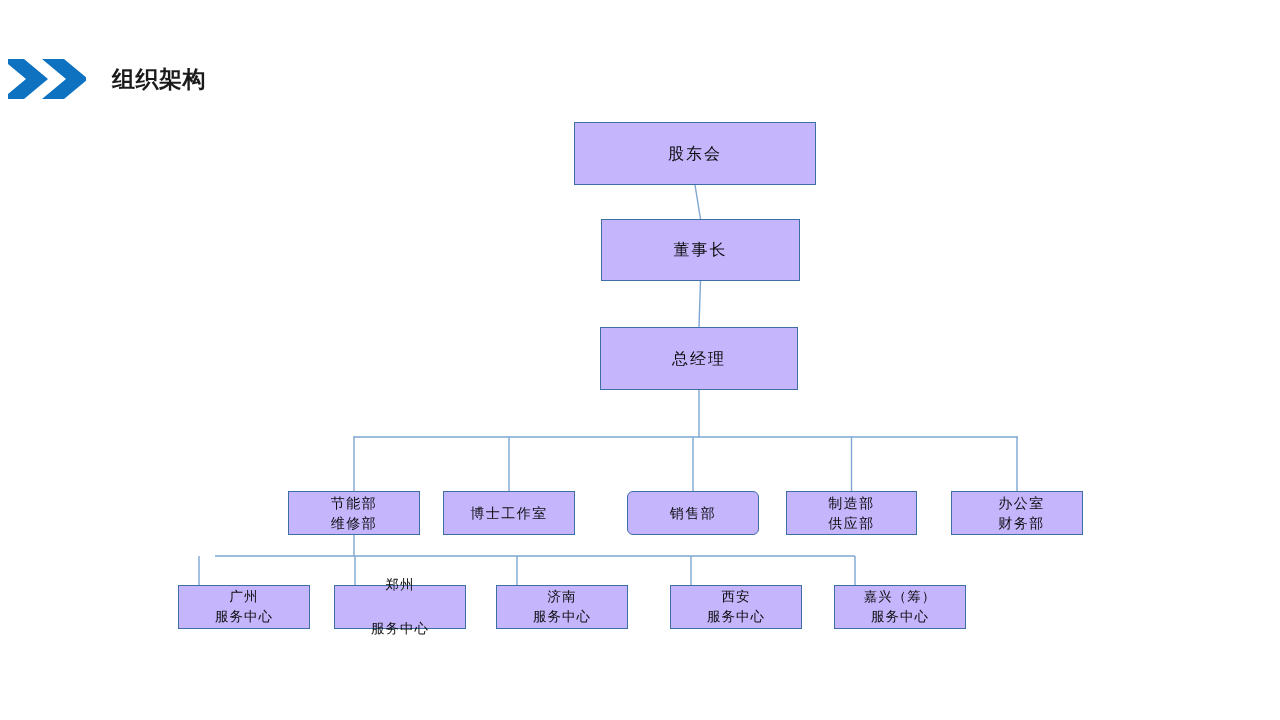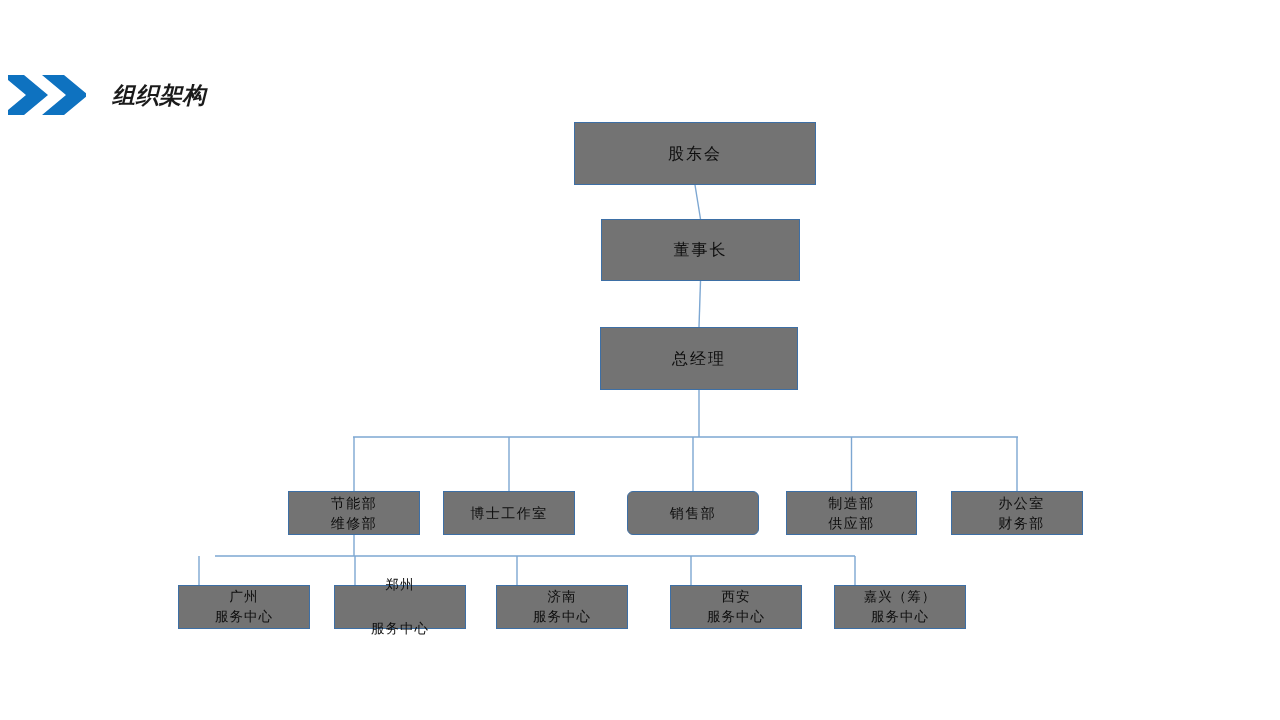--- a/index.html
+++ b/index.html
@@ -13,24 +13,23 @@
     height: 720px;
     overflow: hidden;
     font-family: "Liberation Sans", "DejaVu Sans", sans-serif;
     position: relative;
   }
 
   
   #header {
     position: absolute;
     left: 0;
-    top: 16px;
+    top: 0;
     width: 1280px;
     height: 120px;
-    font-style: italic;
   }
   #chevron-icon {
     position: absolute;
     left: 8px;
     top: 57px;
     width: 78px;
     height: 44px;
   }
   #page-title {
     position: absolute;
@@ -57,21 +56,21 @@
     top: 0;
     width: 1280px;
     height: 720px;
     pointer-events: none;
   }
 
   .node {
     position: absolute;
     box-sizing: border-box;
     border: 1px solid #3d6fa5;
-    background: #737373;
+    background: #c4b5fd;
     display: flex;
     flex-direction: column;
     align-items: center;
     justify-content: center;
     color: #0d0d0d;
     font-size: 15px;
     line-height: 1.45;
     letter-spacing: 2px;
     text-align: center;
     white-space: nowrap;

